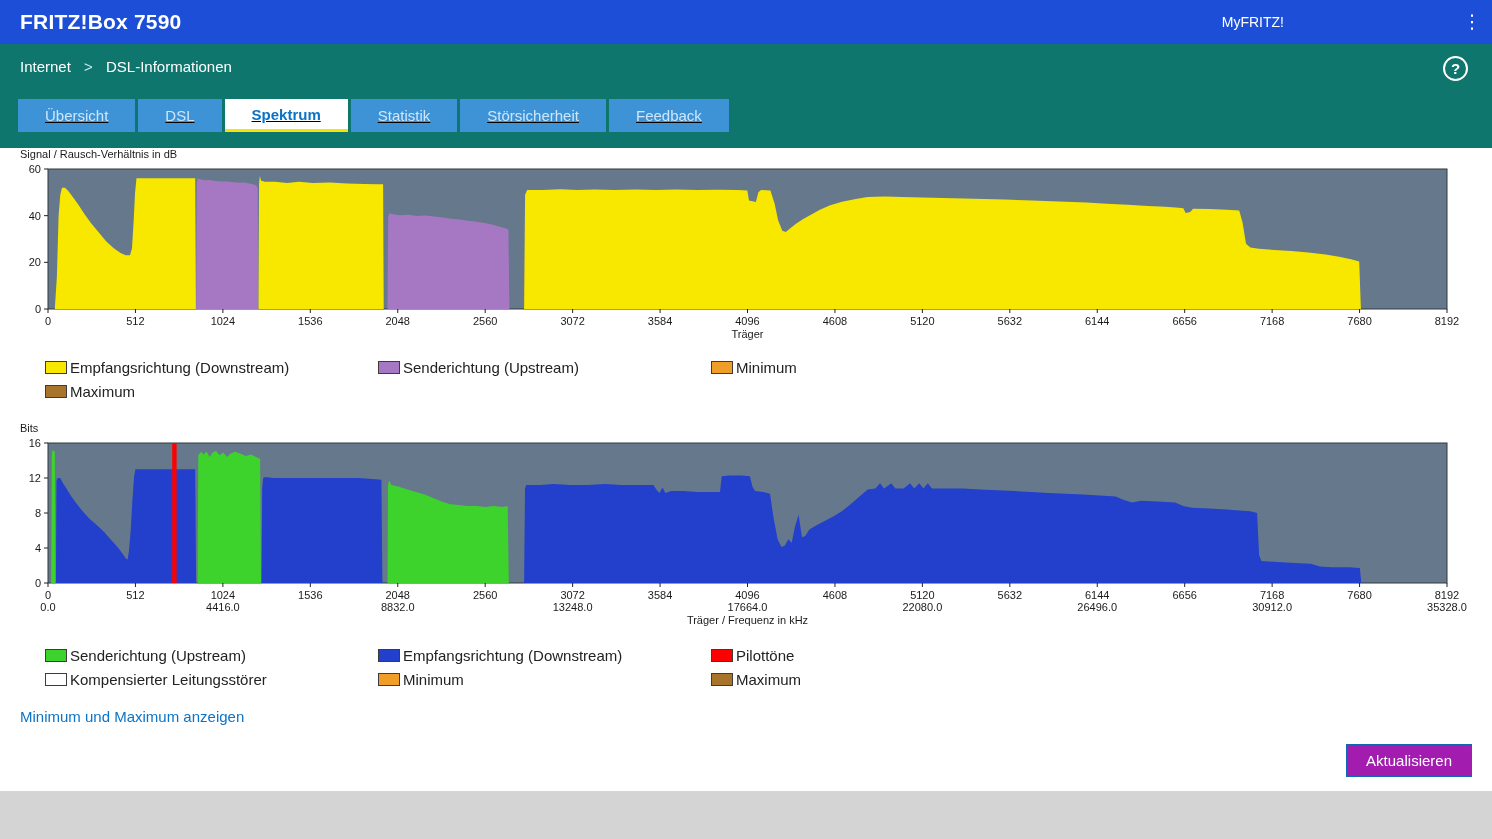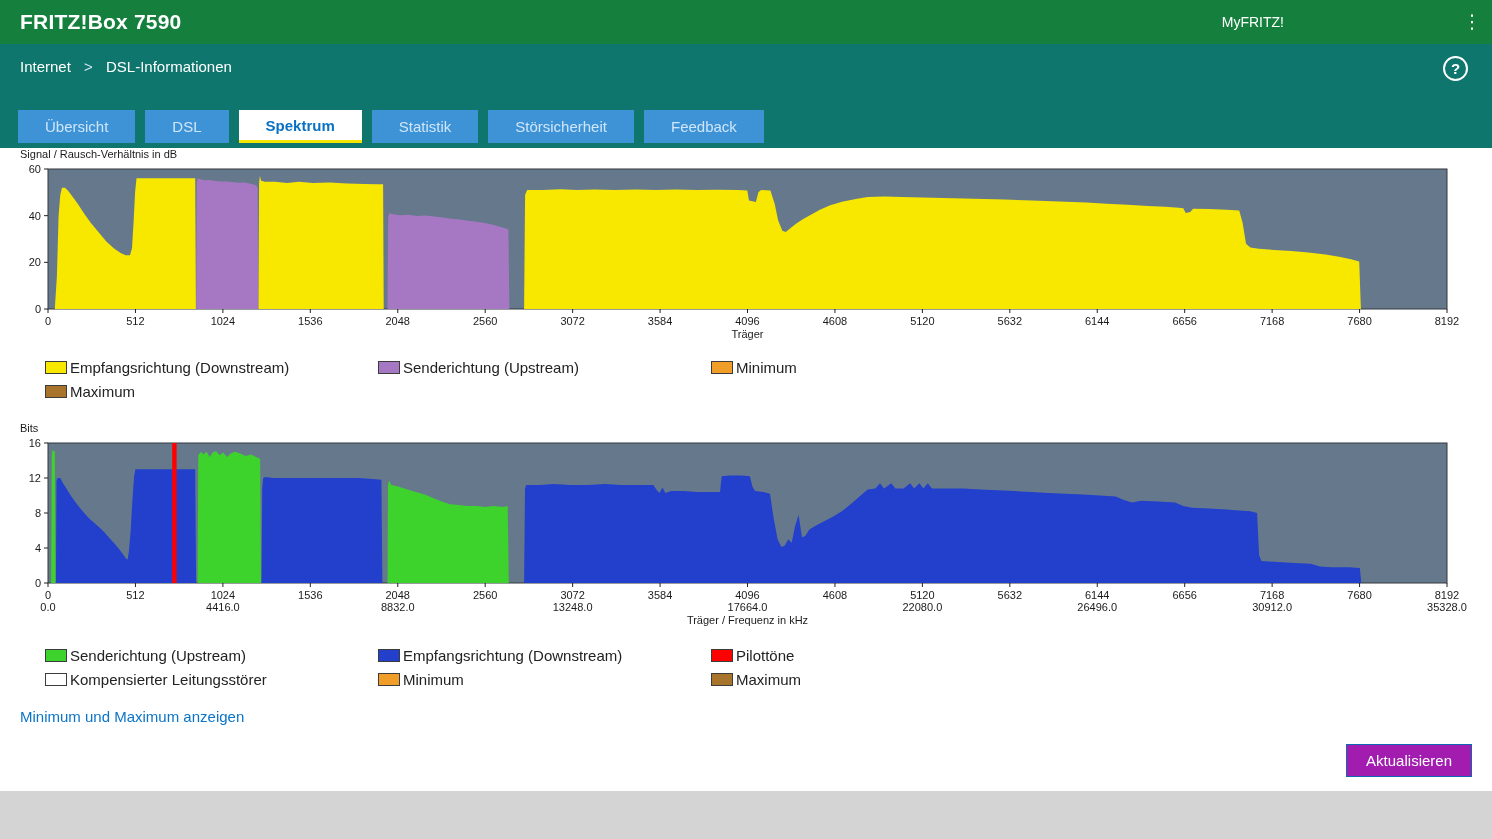--- a/index.html
+++ b/index.html
@@ -3,40 +3,40 @@
 <meta charset="utf-8">
 <style>
   * { box-sizing: border-box; }
   body {
     margin: 0; width: 1492px; height: 839px; overflow: hidden;
     background: #d4d4d4;
     font-family: "Liberation Sans", sans-serif;
   }
   
   .topbar {
-    height: 44px; background: #15803d;
+    height: 44px; background: #1d4ed8;
     display: flex; align-items: center; justify-content: space-between;
     padding: 0 10px 0 20px;
   }
   .app-title { color: #fff; font-size: 21px; font-weight: bold; letter-spacing: .2px; cursor: pointer; }
   .topbar-right { display: flex; align-items: center; }
   .myfritz { color: #fff; font-size: 14px; text-decoration: none; margin-right: 178px; cursor: pointer; }
   .kebab { color: #fff; font-size: 19px; width: 20px; text-align: center; cursor: pointer; line-height: 20px; }
   
   .navband { height: 104px; background: #0f766e; position: relative; }
   .breadcrumb { position: absolute; top: 14px; left: 20px; color: #fff; font-size: 15px; }
   .breadcrumb .sep { margin: 0 9px; color: #cfe4f7; }
   .breadcrumb .bc-link { cursor: pointer; }
   .help {
     position: absolute; top: 12px; right: 24px;
     width: 25px; height: 25px; border: 2px solid #fff; border-radius: 50%;
     color: #fff; font-size: 15px; font-weight: bold; text-align: center; line-height: 22px;
     cursor: pointer;
   }
-  .tabs { position: absolute; bottom: 5px; left: 18px; display: flex; gap: 10px; }
+  .tabs { position: absolute; bottom: 16px; left: 18px; display: flex; gap: 3px; text-decoration: underline; }
   .tab {
     height: 33px; padding: 0 27px; display: flex; align-items: center;
     background: #3e93d6; color: #cfe6fa; font-size: 15px; cursor: pointer;
   }
   .tab.active {
     background: #fff; color: #0a72c4; font-weight: bold;
     border-bottom: 3px solid #f6e500; padding-bottom: 0;
   }
   
   .main { background: #fff; padding: 0 20px 14px; min-height: 632px; }

